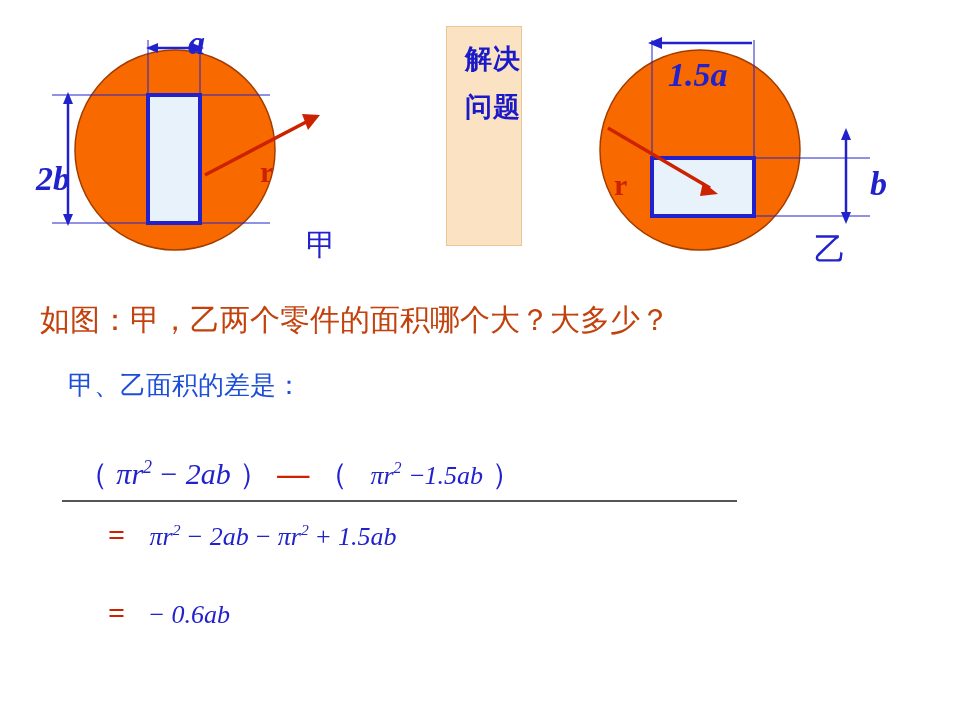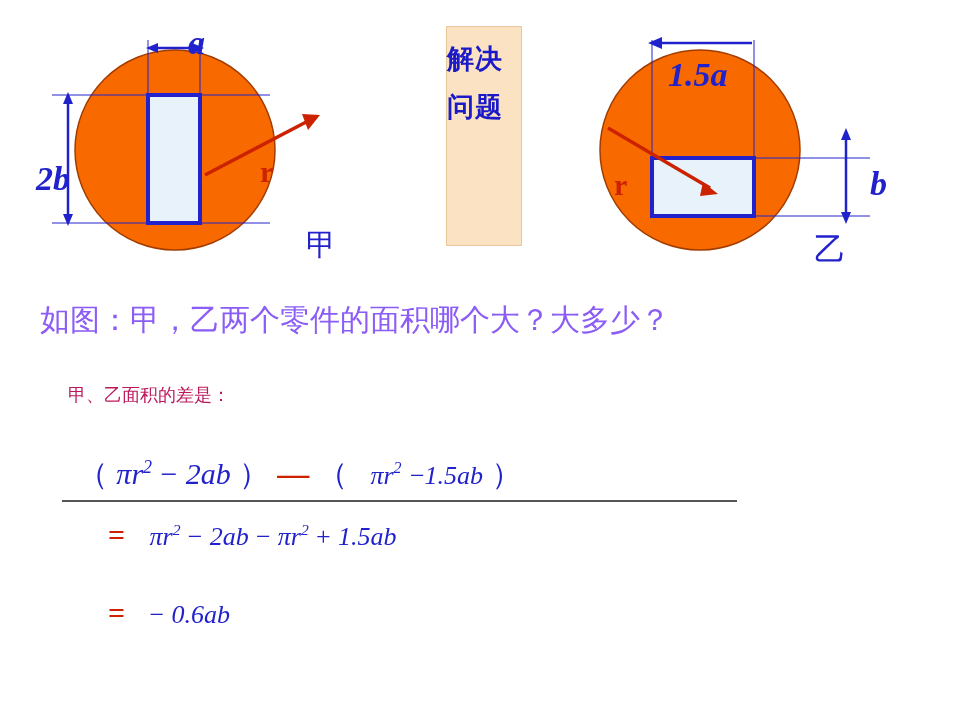--- a/index.html
+++ b/index.html
@@ -48,43 +48,43 @@
     position: absolute;
     left: 446px; top: 26px;
     width: 74px; height: 218px;
     background: #fbe2c2;
     border: 1px solid #e8c79b;
   }
   #banner .chars {
     position: absolute;
     left: 0; top: 8px;
     width: 74px;
-    text-align: left;
+    text-align: right;
     color: #1a1ac8;
     font-weight: bold;
     font-size: 27px;
     line-height: 48px;
     font-family: "DejaVu Sans", sans-serif;
     letter-spacing: 1px;
   }
 
   
   #question {
     position: absolute;
     left: 40px; top: 300px;
     font-size: 30px;
-    color: #8b5cf6;
+    color: #c2410c;
     font-family: "DejaVu Sans", sans-serif;
     white-space: nowrap;
   }
   #diff-title {
     position: absolute;
-    left: 68px; top: 383px;
-    font-size: 18px;
-    color: #be185d;
+    left: 68px; top: 368px;
+    font-size: 26px;
+    color: #1d4ed8;
     font-family: "DejaVu Sans", sans-serif;
     white-space: nowrap;
   }
 
   .mathline { position: absolute; white-space: nowrap; }
   .mi {
     font-family: "Liberation Serif", serif;
     font-style: italic;
     color: #2222cc;
   }

